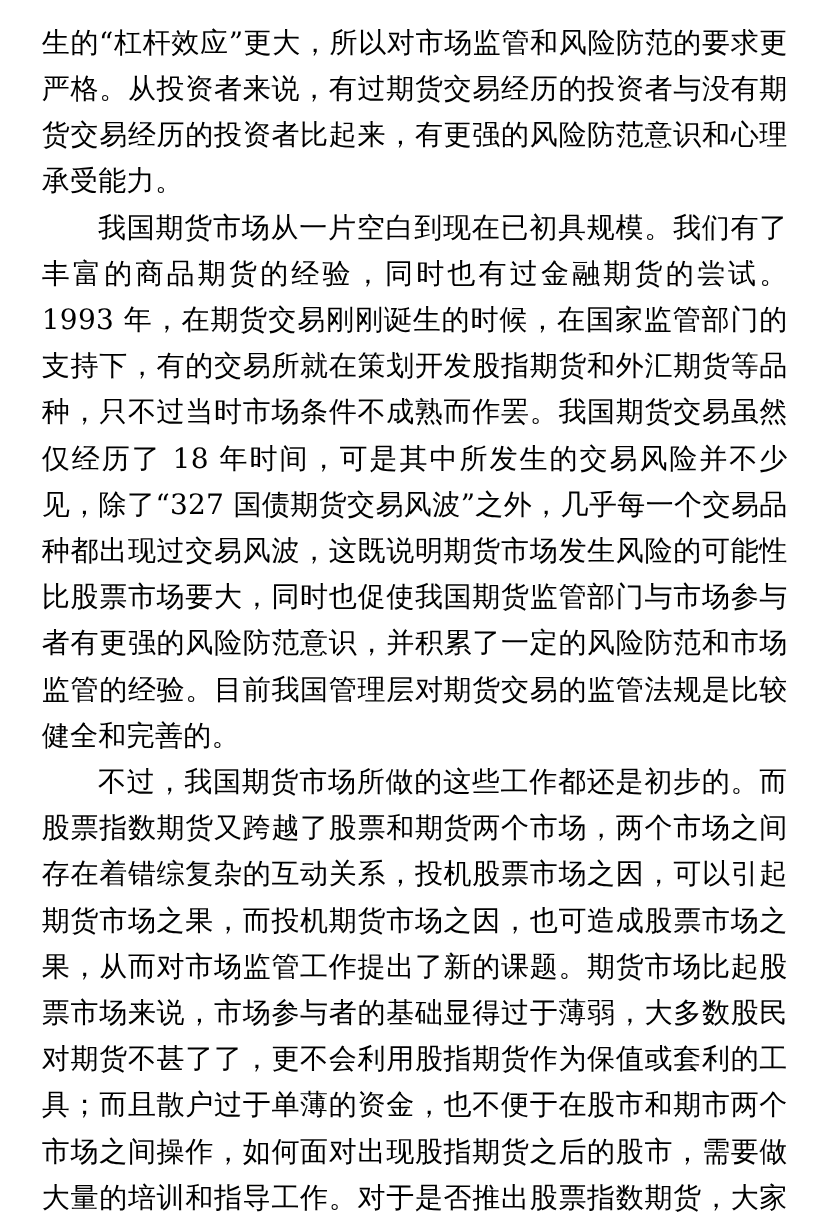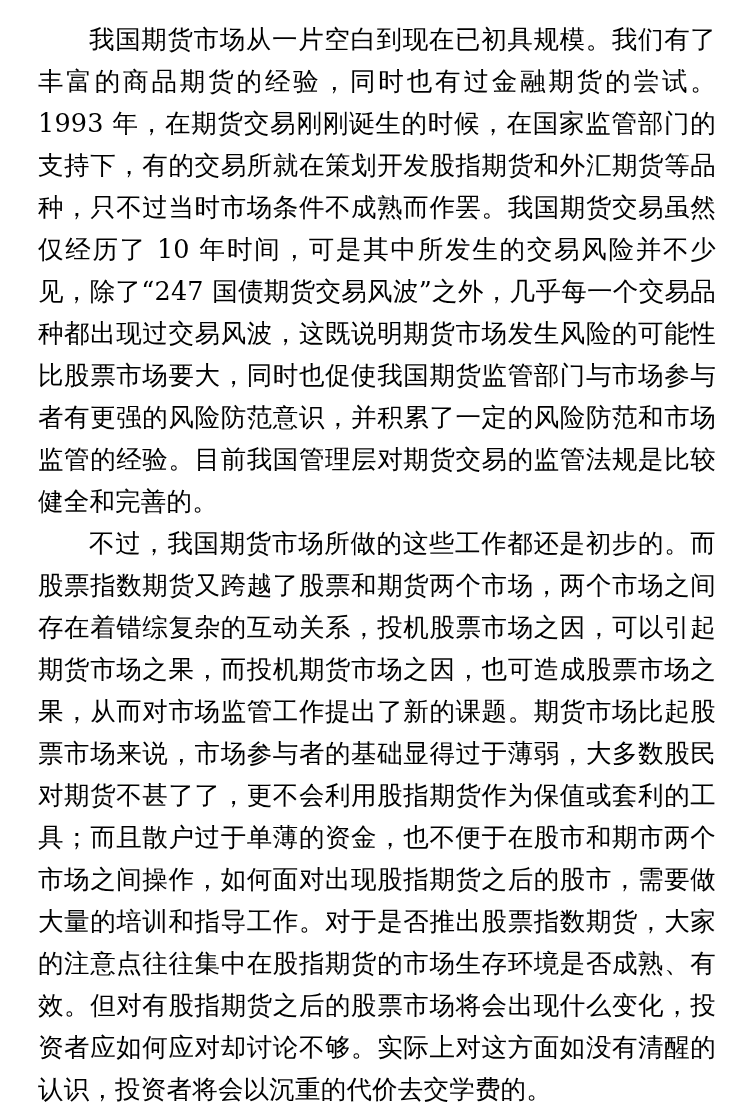--- a/index.html
+++ b/index.html
@@ -34,16 +34,17 @@
     text-indent: 2em;
   }
   .para + .para {
     margin-top: 0;
   }
 </style>
 </head>
 <body>
 
 <div class="page">
-  <p class="para indent">我国期货市场从一片空白到现在已初具规模。我们有了丰富的商品期货的经验，同时也有过金融期货的尝试。1993 年，在期货交易刚刚诞生的时候，在国家监管部门的支持下，有的交易所就在策划开发股指期货和外汇期货等品种，只不过当时市场条件不成熟而作罢。我国期货交易虽然仅经历了 10 年时间，可是其中所发生的交易风险并不少见，除了“247 国债期货交易风波”之外，几乎每一个交易品种都出现过交易风波，这既说明期货市场发生风险的可能性比股票市场要大，同时也促使我国期货监管部门与市场参与者有更强的风险防范意识，并积累了一定的风险防范和市场监管的经验。目前我国管理层对期货交易的监管法规是比较健全和完善的。</p>
+  <p class="para">生的“杠杆效应”更大，所以对市场监管和风险防范的要求更严格。从投资者来说，有过期货交易经历的投资者与没有期货交易经历的投资者比起来，有更强的风险防范意识和心理承受能力。</p>
+  <p class="para indent">我国期货市场从一片空白到现在已初具规模。我们有了丰富的商品期货的经验，同时也有过金融期货的尝试。1993 年，在期货交易刚刚诞生的时候，在国家监管部门的支持下，有的交易所就在策划开发股指期货和外汇期货等品种，只不过当时市场条件不成熟而作罢。我国期货交易虽然仅经历了 18 年时间，可是其中所发生的交易风险并不少见，除了“327 国债期货交易风波”之外，几乎每一个交易品种都出现过交易风波，这既说明期货市场发生风险的可能性比股票市场要大，同时也促使我国期货监管部门与市场参与者有更强的风险防范意识，并积累了一定的风险防范和市场监管的经验。目前我国管理层对期货交易的监管法规是比较健全和完善的。</p>
   <p class="para indent">不过，我国期货市场所做的这些工作都还是初步的。而股票指数期货又跨越了股票和期货两个市场，两个市场之间存在着错综复杂的互动关系，投机股票市场之因，可以引起期货市场之果，而投机期货市场之因，也可造成股票市场之果，从而对市场监管工作提出了新的课题。期货市场比起股票市场来说，市场参与者的基础显得过于薄弱，大多数股民对期货不甚了了，更不会利用股指期货作为保值或套利的工具；而且散户过于单薄的资金，也不便于在股市和期市两个市场之间操作，如何面对出现股指期货之后的股市，需要做大量的培训和指导工作。对于是否推出股票指数期货，大家的注意点往往集中在股指期货的市场生存环境是否成熟、有效。但对有股指期货之后的股票市场将会出现什么变化，投资者应如何应对却讨论不够。实际上对这方面如没有清醒的认识，投资者将会以沉重的代价去交学费的。</p>
 
 </div>
 
 </body></html>

